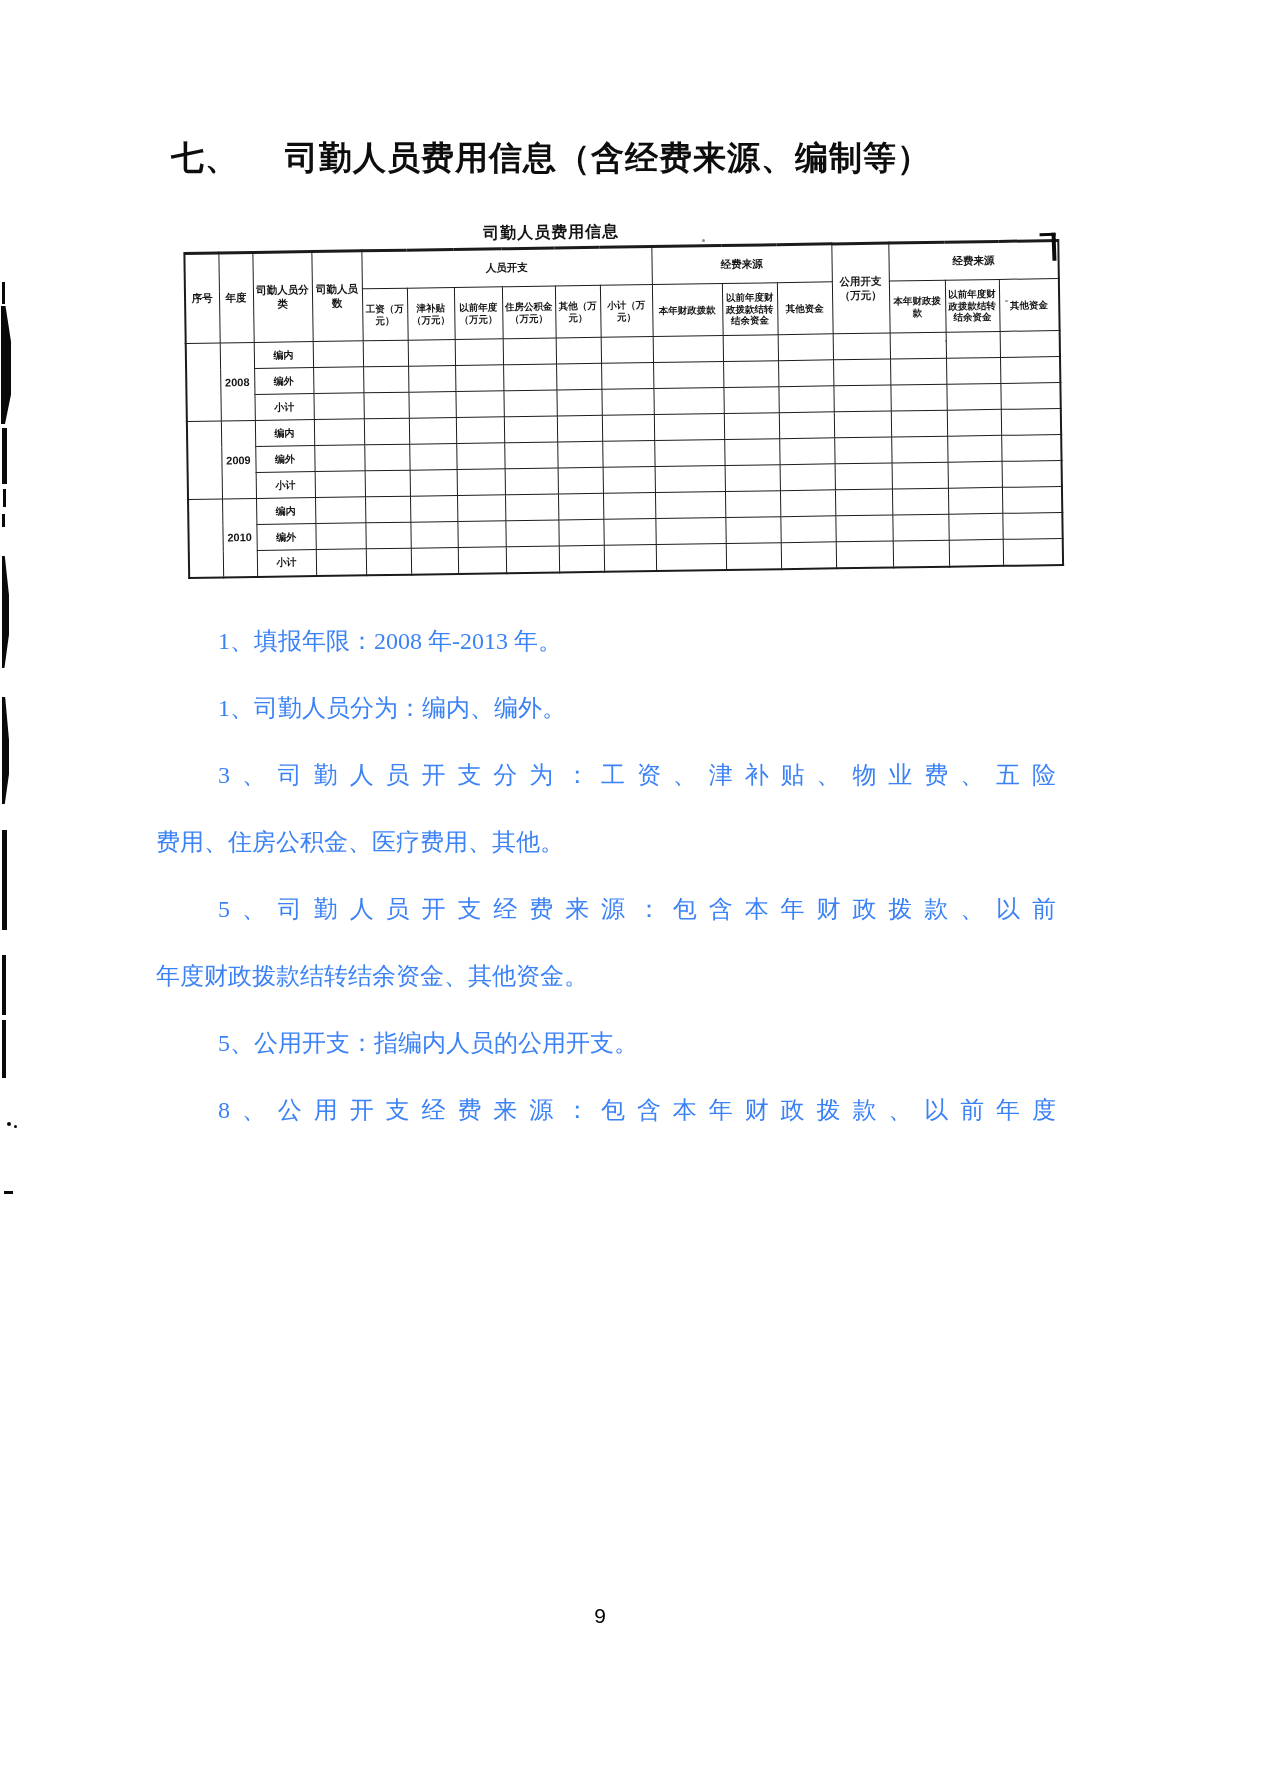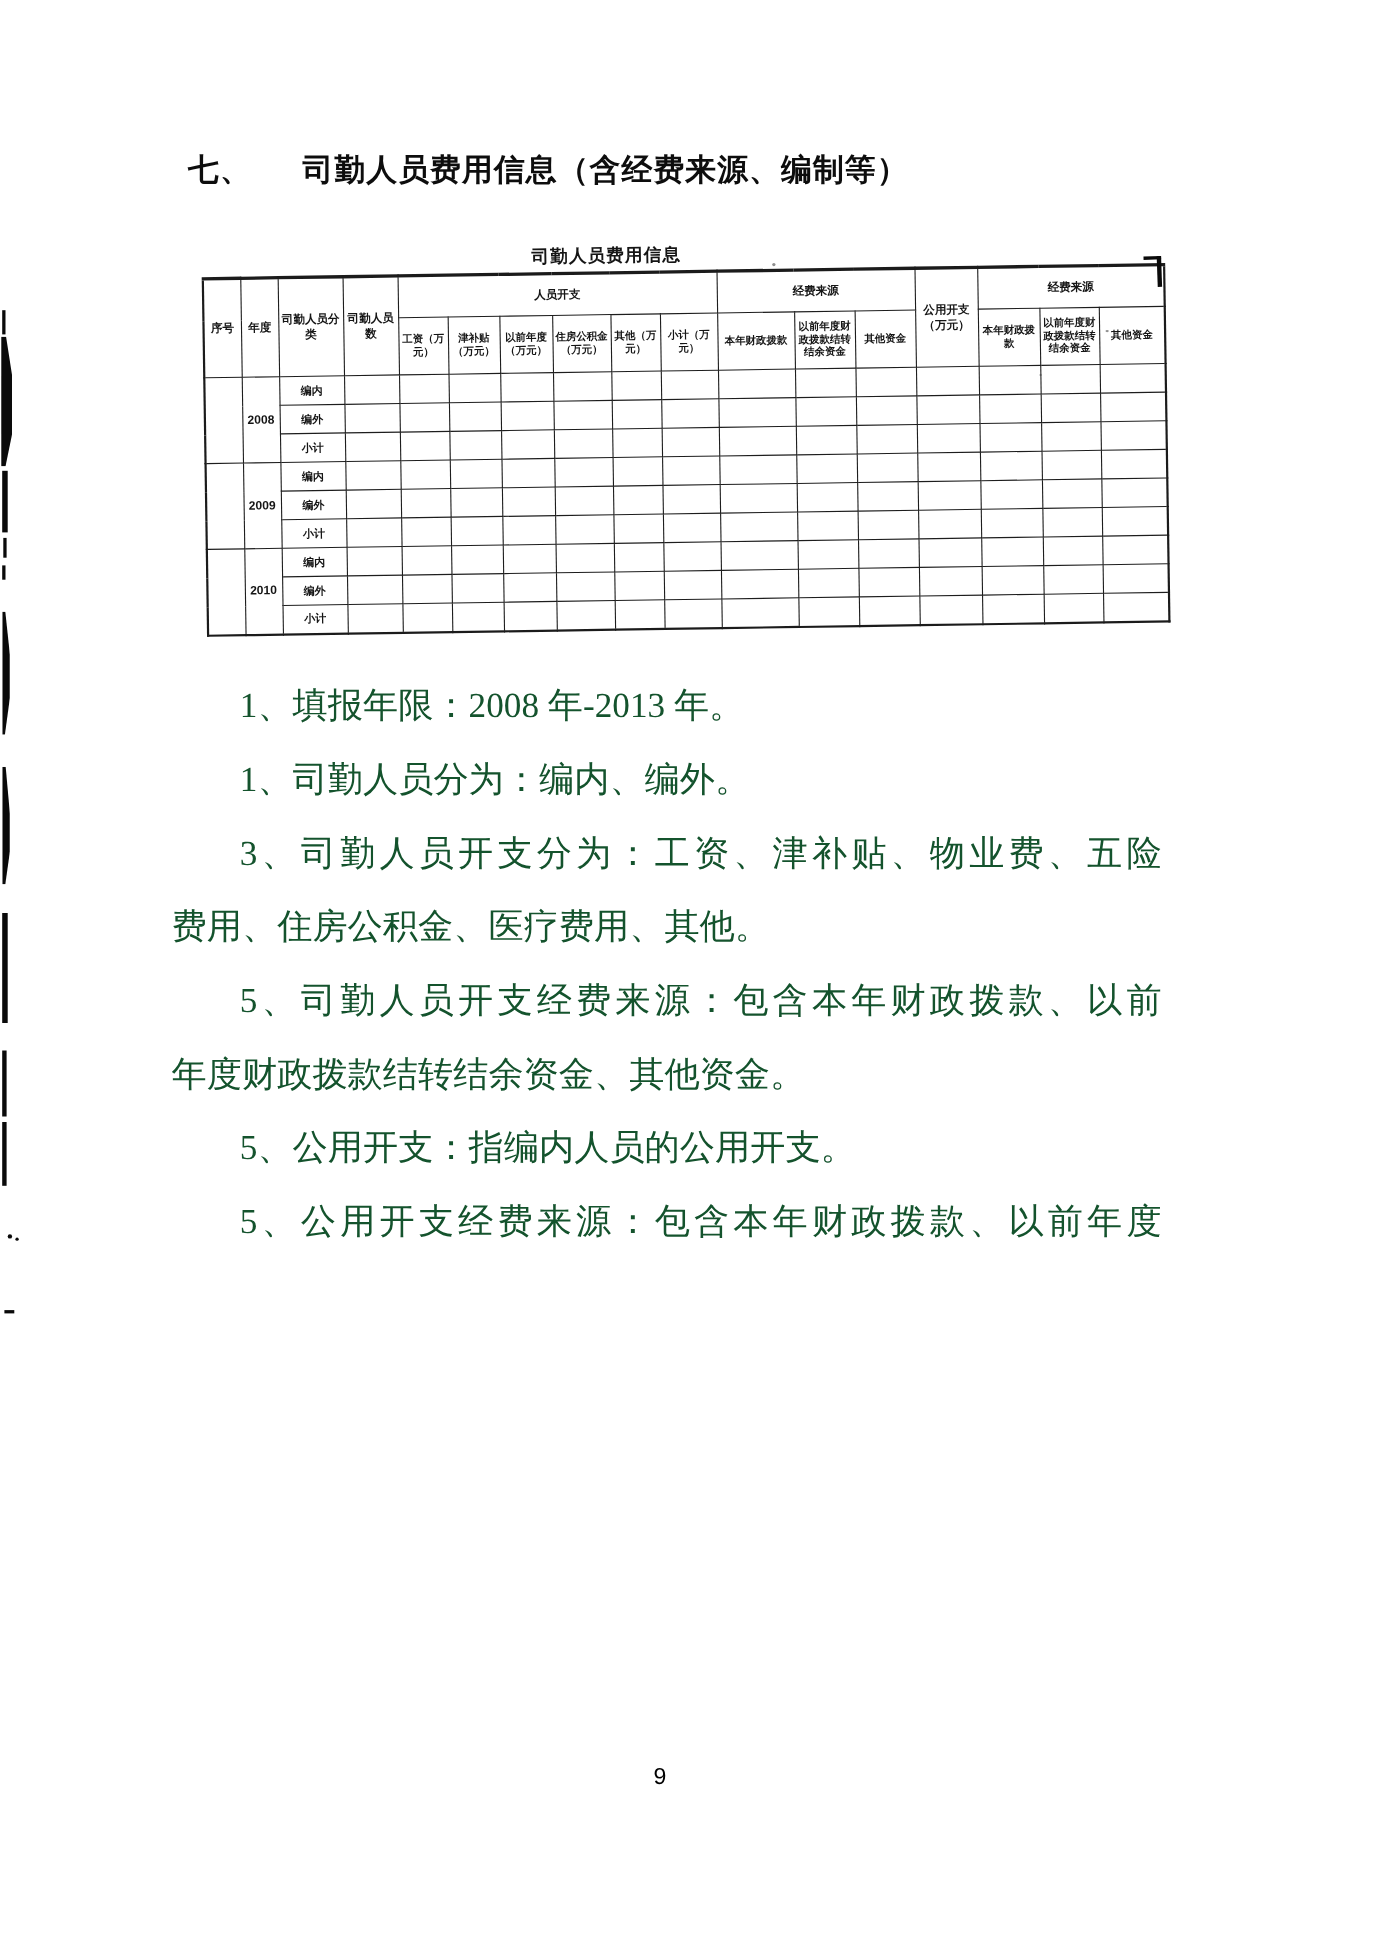--- a/index.html
+++ b/index.html
@@ -13,21 +13,21 @@
     font-family: "Liberation Serif", serif;
     color: #111;
   }
   
   .heading {
     position: absolute;
     left: 171px;
     top: 136px;
     font-family: "Liberation Sans", sans-serif;
     font-weight: bold;
-    font-size: 28px;
+    font-size: 33px;
     letter-spacing: 1px;
     color: #0d0d0d;
     white-space: nowrap;
   }
   .heading .num { margin-right: 46px; }
   
   .table-wrap {
     position: absolute;
     left: 183px;
     top: 228px;
@@ -68,22 +68,22 @@
   th.sub  { font-size: 9.5px;  font-weight: bold; line-height: 1.25; }
   td.year { font-size: 11px; font-weight: bold; }
   td.cat  { font-size: 10px; font-weight: bold; }
   td.blank{ background: #fff; }
   
   .notes {
     position: absolute;
     left: 156px;
     top: 608px;
     width: 900px;
-    font-size: 32px;
-    color: #14532d;
+    font-size: 24px;
+    color: #3b82f6;
   }
   .notes .line { height: 67px; line-height: 67px; white-space: nowrap; }
   .notes .line.indent { padding-left: 62px; }
   .notes .line.spread {
     white-space: normal;
     text-align: justify;
     text-align-last: justify;
   }
   
   .page-num {
@@ -348,21 +348,21 @@
   </div>
 
   <div class="notes">
     <div class="line indent">1、填报年限：2008 年-2013 年。</div>
     <div class="line indent">1、司勤人员分为：编内、编外。</div>
     <div class="line indent spread">3、司勤人员开支分为：工资、津补贴、物业费、五险</div>
     <div class="line">费用、住房公积金、医疗费用、其他。</div>
     <div class="line indent spread">5、司勤人员开支经费来源：包含本年财政拨款、以前</div>
     <div class="line">年度财政拨款结转结余资金、其他资金。</div>
     <div class="line indent">5、公用开支：指编内人员的公用开支。</div>
-    <div class="line indent spread">5、公用开支经费来源：包含本年财政拨款、以前年度</div>
+    <div class="line indent spread">8、公用开支经费来源：包含本年财政拨款、以前年度</div>
   </div>
 
   <div class="page-num">9</div>
 
   <div class="art a1"></div>
   <div class="art a2"></div>
   <div class="art a3"></div>
   <div class="art a4"></div>
   <div class="art a5"></div>
   <div class="art a6"></div>

